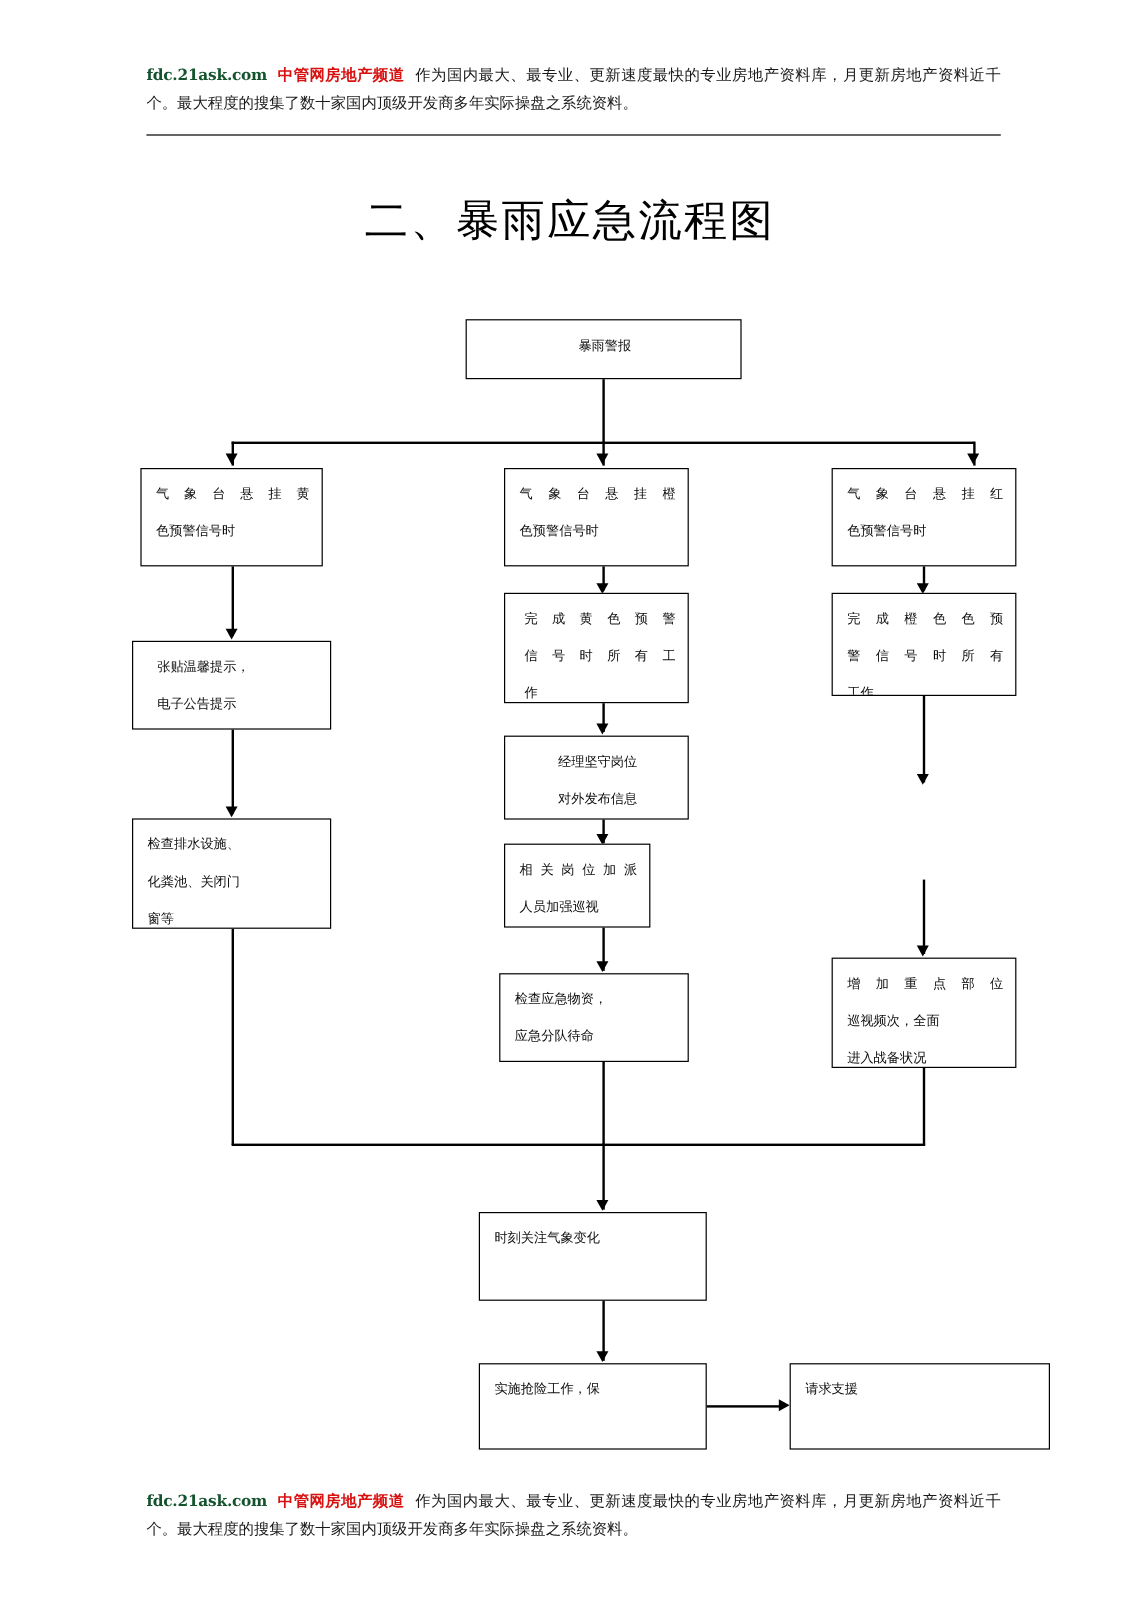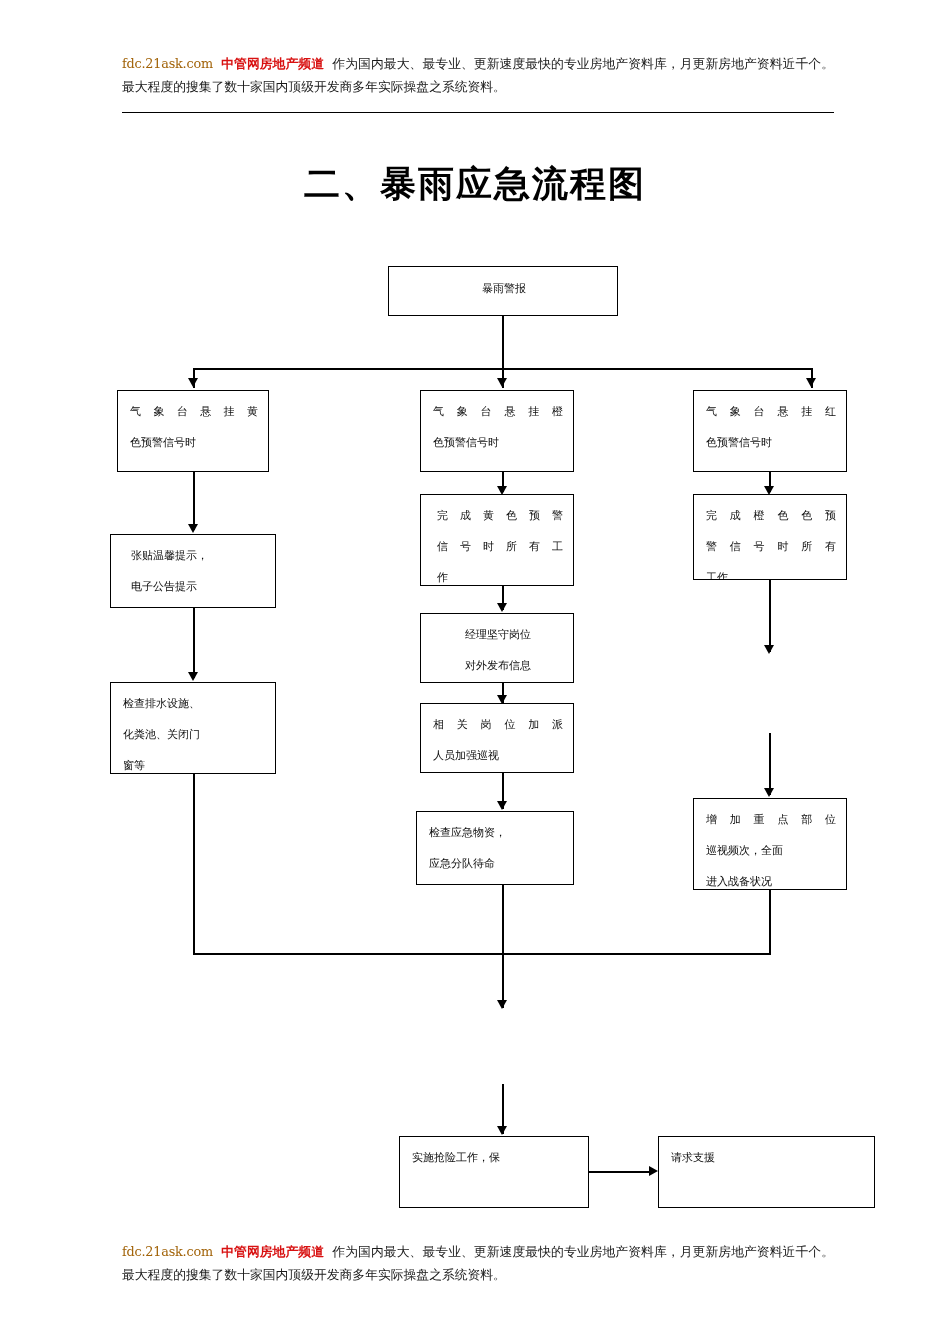--- a/index.html
+++ b/index.html
@@ -26,22 +26,22 @@
     left: 122px;
     width: 712px;
     font-family: "DejaVu Serif", "Liberation Serif", serif;
     font-size: 12.8px;
     line-height: 23px;
     color: #1a1a1a;
     text-align: justify;
   }
   .banner .site {
     font-family: "DejaVu Serif", "Liberation Serif", serif;
-    font-weight: normal;
-    color: #a16207;
+    font-weight: bold;
+    color: #14532d;
     letter-spacing: -0.2px;
   }
   .banner .chan {
     font-weight: bold;
     color: #d81111;
   }
   #header-banner { top: 52px; }
   #header-rule {
     position: absolute;
     left: 122px;
@@ -53,21 +53,21 @@
   #footer-banner { top: 1240px; }
 
   
   #page-title {
     position: absolute;
     left: 0;
     top: 160px;
     width: 950px;
     text-align: center;
     font-family: "DejaVu Sans", "Liberation Sans", sans-serif;
-    font-weight: bold;
+    font-weight: normal;
     font-size: 36px;
     letter-spacing: 2px;
     color: #000;
   }
 
   
   .node {
     position: absolute;
     box-sizing: border-box;
     border: 1.3px solid #000;
@@ -168,21 +168,21 @@
   <div class="vline" style="left:502px; top:586px; height:24px;"></div>
   <div class="arrow-d" style="left:497px; top:603px;"></div>
 
   <div class="node ctr" style="left:420px; top:613px; width:154px; height:70px;">
     <span class="ln">经理坚守岗位</span>
     <span class="ln">对外发布信息</span>
   </div>
   <div class="vline" style="left:502px; top:683px; height:20px;"></div>
   <div class="arrow-d" style="left:497px; top:695px;"></div>
 
-  <div class="node just" style="left:420px; top:703px; width:154px; height:70px;">
+  <div class="node just" style="left:420px; top:703px; width:122px; height:70px;">
     <span class="ln sp">相关岗位加派</span>
     <span class="ln">人员加强巡视</span>
   </div>
   <div class="vline" style="left:502px; top:773px; height:36px;"></div>
   <div class="arrow-d" style="left:497px; top:801px;"></div>
 
   <div class="node" style="left:416px; top:811px; width:158px; height:74px;">
     <span class="ln">检查应急物资，</span>
     <span class="ln">应急分队待命</span>
   </div>
@@ -210,20 +210,23 @@
     <span class="ln sp">增加重点部位</span>
     <span class="ln">巡视频次，全面</span>
     <span class="ln">进入战备状况</span>
   </div>
   <div class="vline" style="left:769px; top:890px; height:64px;"></div>
 
   <div class="hline" style="left:193px; top:953px; width:578px;"></div>
   <div class="vline" style="left:502px; top:953px; height:55px;"></div>
   <div class="arrow-d" style="left:497px; top:1000px;"></div>
 
+  <div class="node" style="left:399px; top:1010px; width:190px; height:74px;">
+    <span class="ln">时刻关注气象变化</span>
+  </div>
   <div class="vline" style="left:502px; top:1084px; height:50px;"></div>
   <div class="arrow-d" style="left:497px; top:1126px;"></div>
 
   <div class="node" style="left:399px; top:1136px; width:190px; height:72px;">
     <span class="ln">实施抢险工作，保</span>
   </div>
 
   <div class="hline" style="left:589px; top:1171px; width:62px;"></div>
   <div class="arrow-r" style="left:649px; top:1166px;"></div>
 

